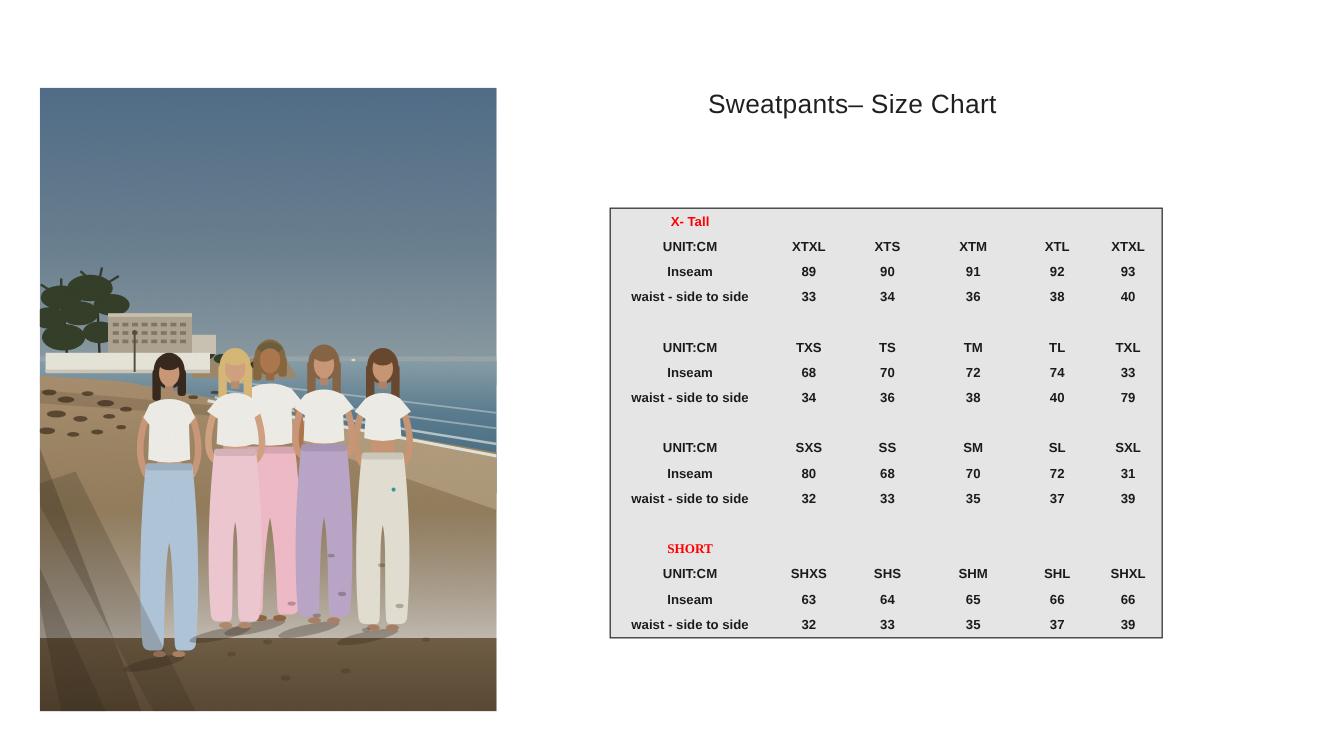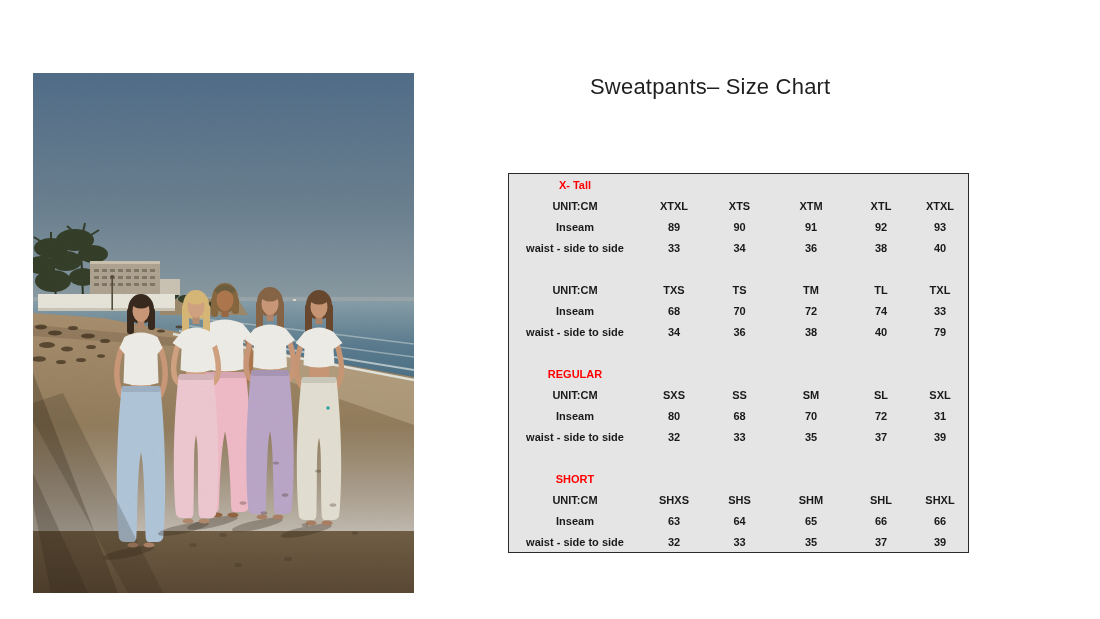--- a/index.html
+++ b/index.html
@@ -336,28 +336,20 @@
           </tr>
           <tr class="spacer">
             <td></td>
             <td></td>
             <td></td>
             <td></td>
             <td></td>
             <td></td>
           </tr>
           <tr>
-            <td class="sec" style="color: rgb(255, 0, 0);">REGULAR</td>
-            <td></td>
-            <td></td>
-            <td></td>
-            <td></td>
-            <td></td>
-          </tr>
-          <tr>
             <td>UNIT:CM</td>
             <td>SXS</td>
             <td>SS</td>
             <td>SM</td>
             <td>SL</td>
             <td>SXL</td>
           </tr>
           <tr>
             <td>Inseam</td>
             <td>80</td>
@@ -376,21 +368,21 @@
           </tr>
           <tr class="spacer">
             <td></td>
             <td></td>
             <td></td>
             <td></td>
             <td></td>
             <td></td>
           </tr>
           <tr>
-            <td class="sec" style="color: rgb(255, 0, 0);">SHORT</td>
+            <td class="sec" style="color: rgb(255, 0, 0); font-family: Liberation Serif, serif;">SHORT</td>
             <td></td>
             <td></td>
             <td></td>
             <td></td>
             <td></td>
           </tr>
           <tr>
             <td>UNIT:CM</td>
             <td>SHXS</td>
             <td>SHS</td>

